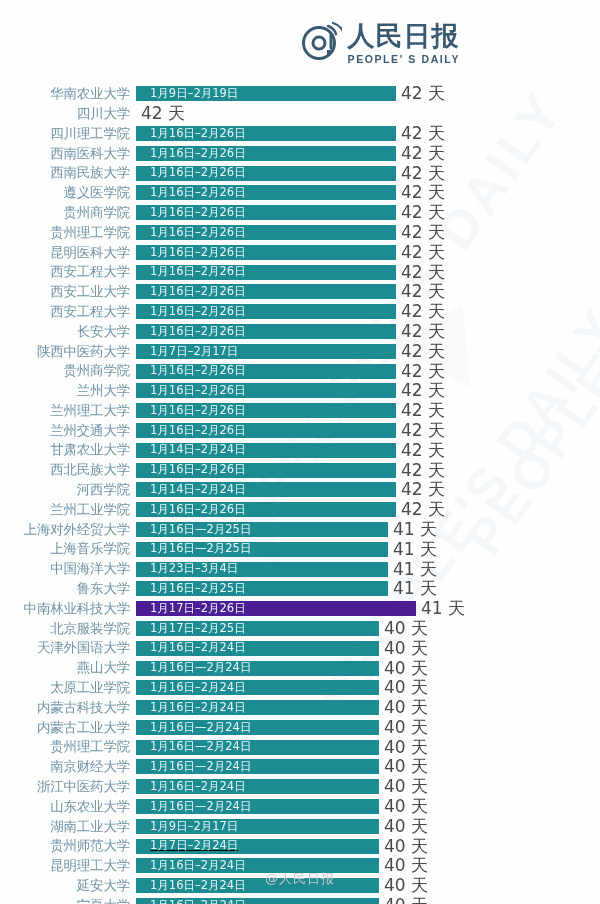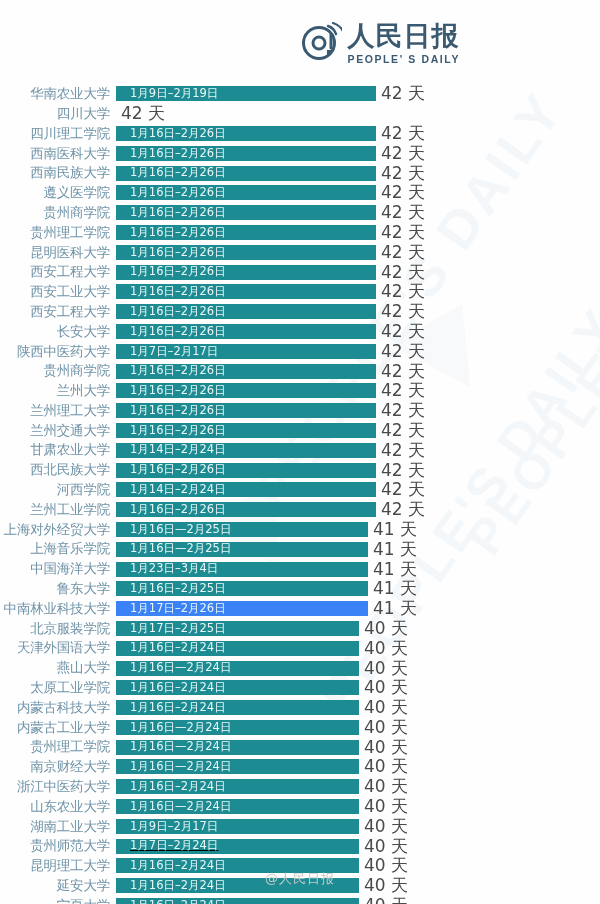--- a/index.html
+++ b/index.html
@@ -75,20 +75,21 @@
   
   .chart{
     position:absolute;
     top:84px;left:0;width:600px;
     z-index:2;
   }
   .row{
     height:19.8px;
     display:flex;align-items:center;
     position:relative;
+    margin-left:20px;
   }
   .uni{
     width:110px;
     text-align:right;
     padding-right:6px;
     font-family:"DejaVu Sans",sans-serif;
     font-size:13.5px;
     color:#6e92a6;
     white-space:nowrap;
     letter-spacing:-0.2px;
@@ -402,21 +403,21 @@
         <div class="barwrap">
           <div class="bar" style="width: 252px; background: rgb(29, 140, 146);">
             <span class="bar-label">1月16日–2月25日</span>
           </div>
           <span class="days">41 天</span>
         </div>
       </div>
       <div class="row">
         <div class="uni">中南林业科技大学</div>
         <div class="barwrap">
-          <div class="bar" style="width: 252px; background: #3b82f6;">
+          <div class="bar" style="width: 280px; background: #4c1d95;">
             <span class="bar-label">1月17日–2月26日</span>
           </div>
           <span class="days">41 天</span>
         </div>
       </div>
       <div class="row">
         <div class="uni">北京服装学院</div>
         <div class="barwrap">
           <div class="bar" style="width: 243px; background: rgb(29, 140, 146);">
             <span class="bar-label">1月17日–2月25日</span>

